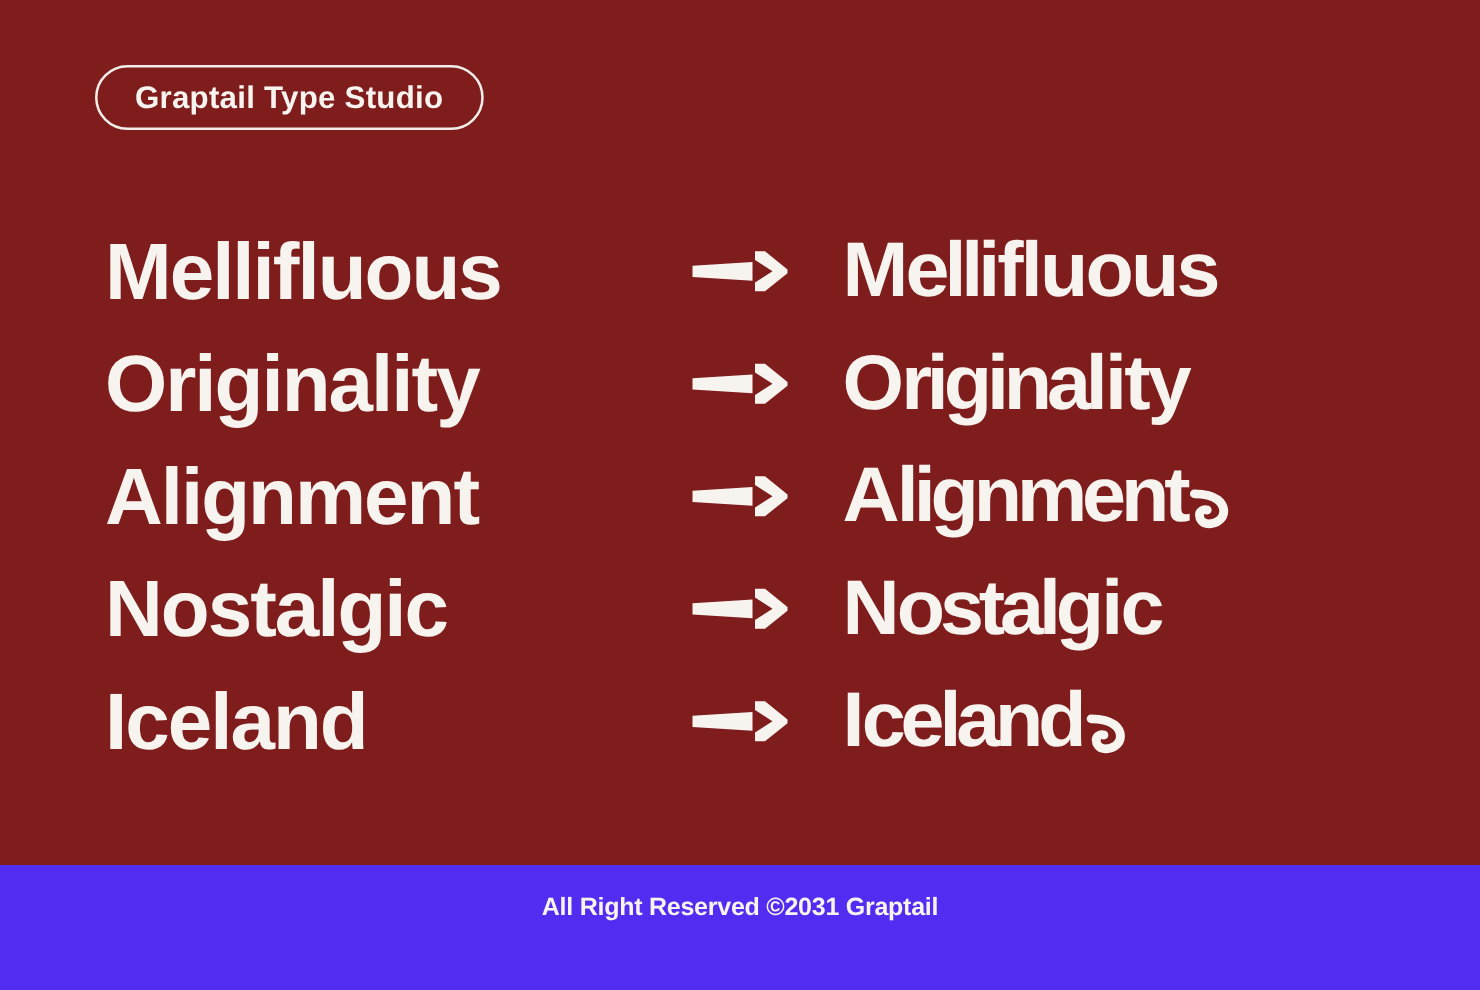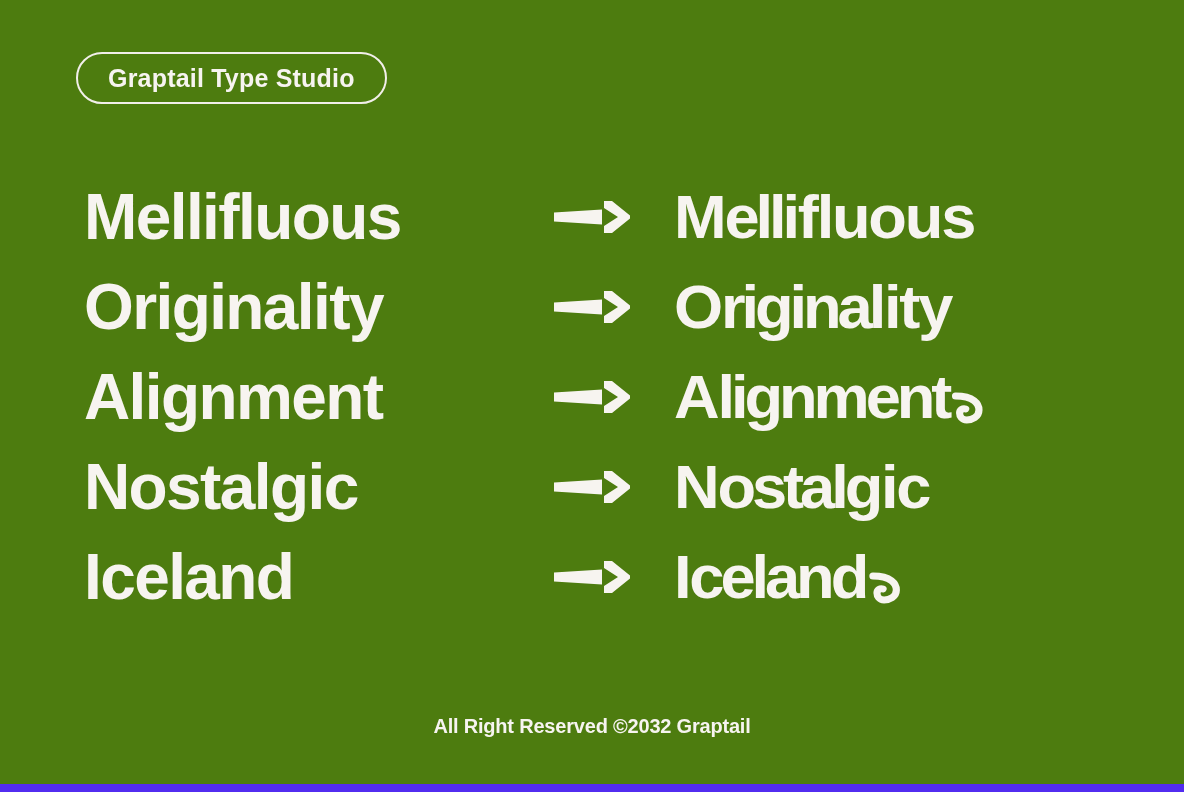--- a/index.html
+++ b/index.html
@@ -12,22 +12,22 @@
     height: 792px;
     background: #522CF0;
     font-family: "Liberation Sans", sans-serif;
     overflow: hidden;
     position: relative;
   }
 
   .canvas {
     position: relative;
     width: 1184px;
-    height: 784px;
-    background: #4d7c0f;
+    height: 692px;
+    background: #7f1d1d;
   }
 
   
   .badge {
     position: absolute;
     left: 76px;
     top: 52px;
     height: 52px;
     padding: 0 30px;
     border: 2px solid #F2EFEA;
@@ -210,16 +210,16 @@
           <svg width="30" height="34" viewBox="0 0 30 34">
             <path fill="none" stroke="#F7F4F0" stroke-width="7" stroke-linecap="round" d="M4 6 C 22 6, 27 14, 27 20 C 27 27, 20 30, 15 30 C 10 30, 8 26, 8 23 C 8 20, 11 18, 14 19"></path>
           </svg>
         </span>
       </div>
     </div>
 
   </div>
 
   <div class="footer">
-    <span class="footer-text">All Right Reserved ©2032 Graptail</span>
+    <span class="footer-text">All Right Reserved ©2031 Graptail</span>
   </div>
 
 </div>
 
 </body></html>

